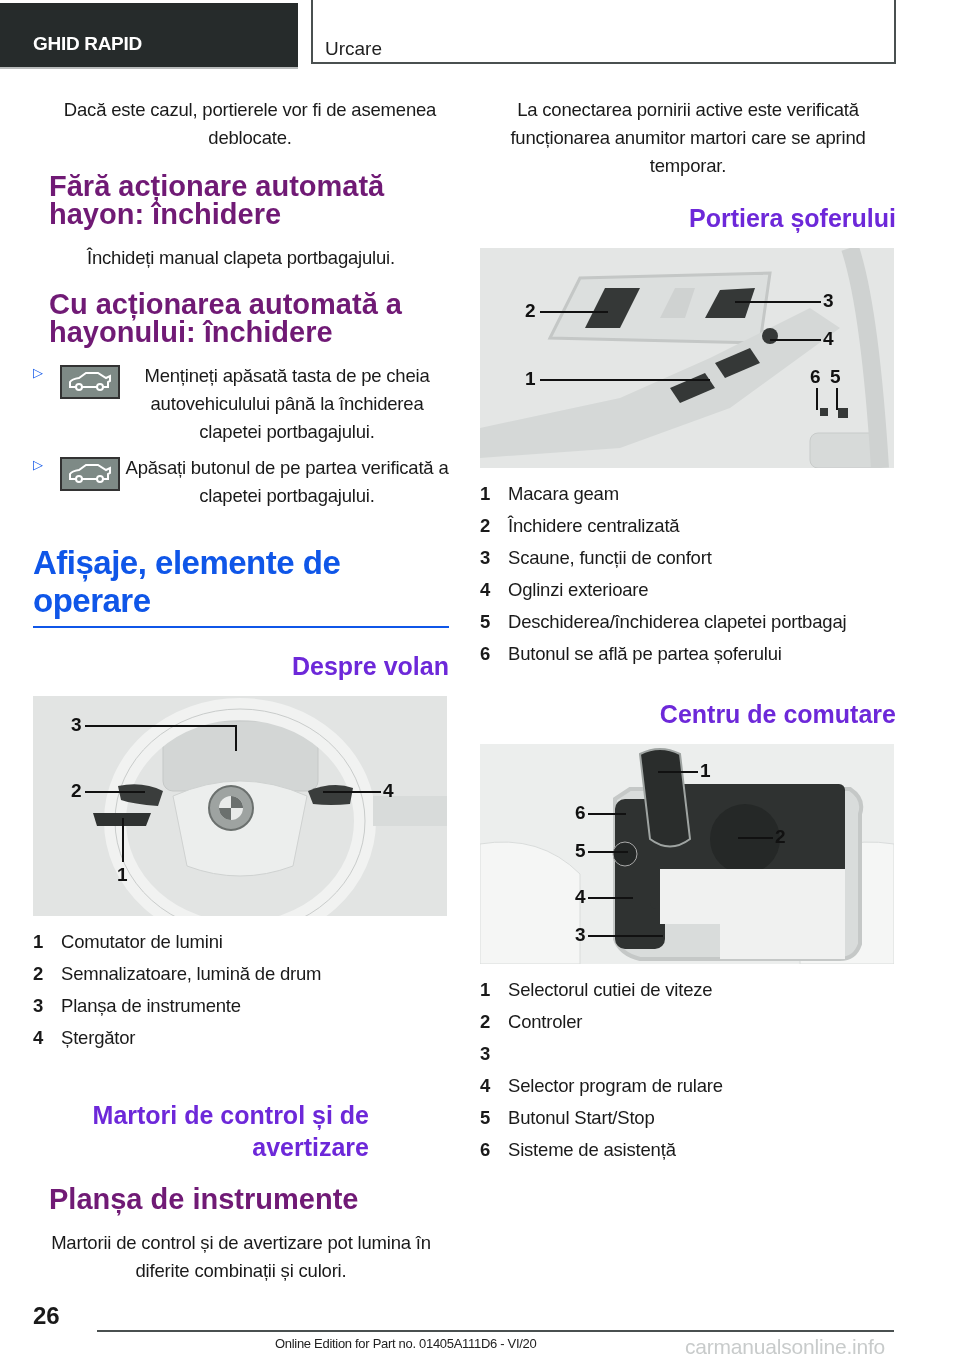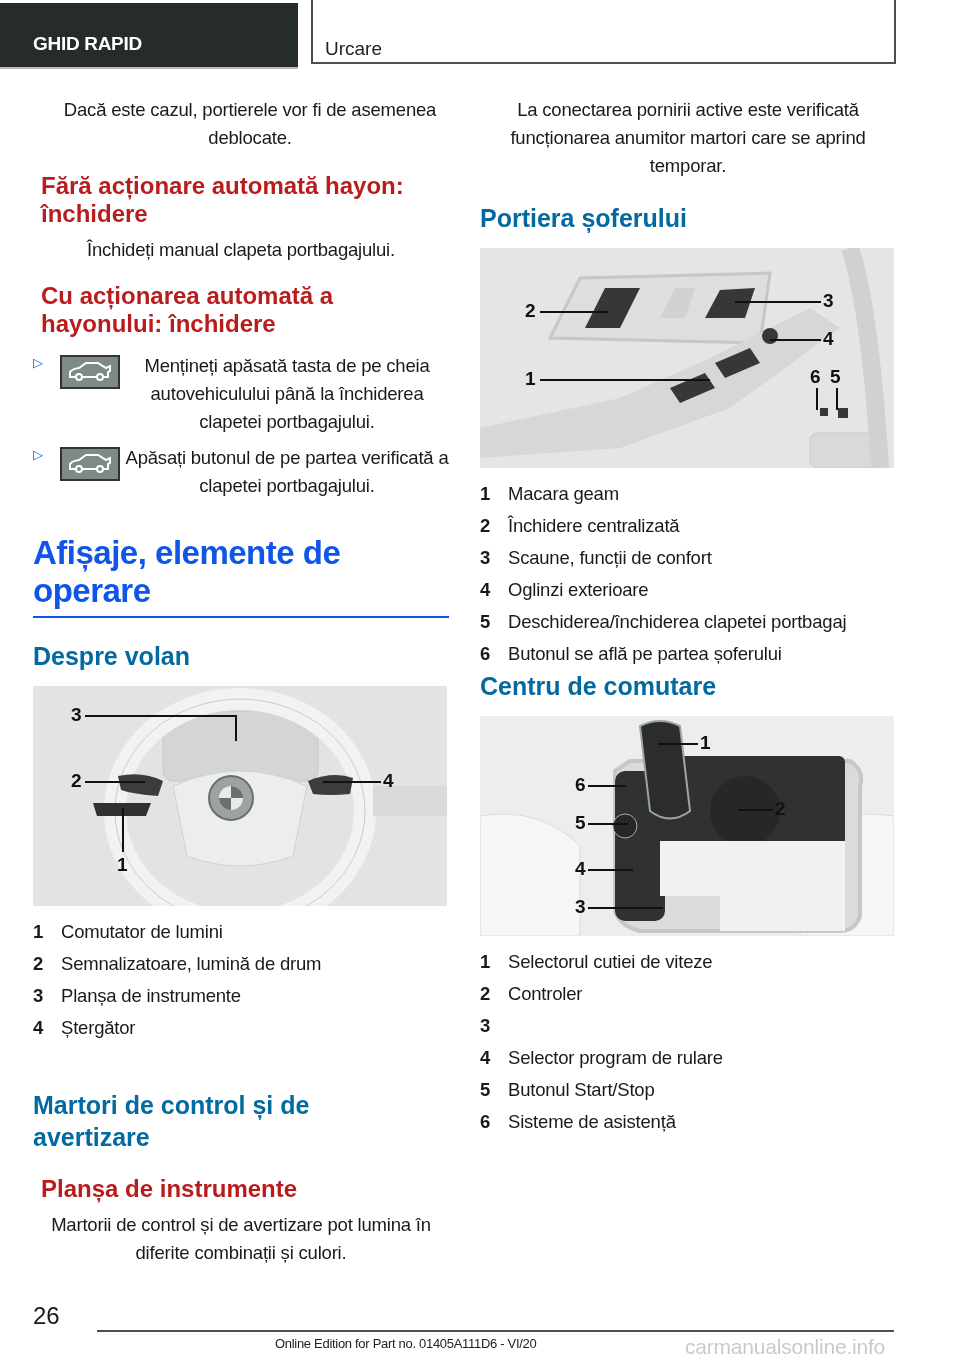--- a/index.html
+++ b/index.html
@@ -24,25 +24,25 @@
   .hdr-box span {
     position: absolute; left: 12px; top: 40px; font-size: 19px; color: #222;
   }
   
   .col { position: absolute; top: 96px; width: 416px; }
   .col-left { left: 33px; }
   .col-right { left: 480px; }
   p { margin: 0; font-size: 18.5px; line-height: 28px; letter-spacing: -0.2px; text-align: center; }
   .indent { padding-left: 28px; }
   .h-light {
-    color: #b91c1c; font-weight: bold; font-size: 24px; line-height: 28px;
-    margin: 8px;
+    color: #701a75; font-weight: bold; font-size: 29px; line-height: 28px;
+    margin: 16px;
   }
   .h-mid {
-    color: #0369a1; font-weight: bold; font-size: 25px; line-height: 32px; margin: 0;
+    color: #6d28d9; font-weight: bold; font-size: 25px; line-height: 32px; margin: 0; text-align: right;
   }
   .h-big {
     color: #0f56e8; font-weight: bold; font-size: 33px; line-height: 38px; margin: 0;
     letter-spacing: -0.5px;
   }
   .rule { height: 2px; background: #0f56e8; margin-top: 6px; }
   .bullet { position: relative; padding-left: 92px; min-height: 56px; }
   .bullet .tri {
     position: absolute; left: 0; top: 3px; color: #0f56e8; font-size: 13px;
   }
@@ -58,21 +58,21 @@
   .legend { margin: 0; padding: 0; list-style: none; }
   .legend li { display: flex; font-size: 18.5px; line-height: 32px; letter-spacing: -0.2px; }
   .legend .num { width: 28px; font-weight: bold; flex: none; }
   .callout {
     position: absolute; font-weight: bold; font-size: 19px; color: #111;
   }
   .cline { position: absolute; height: 2px; background: #111; }
   .vline { position: absolute; width: 2px; background: #111; }
   
   .page-num {
-    position: absolute; left: 33px; top: 1302px; font-size: 24px; font-weight: normal;
+    position: absolute; left: 33px; top: 1302px; font-size: 24px; font-weight: bold;
   }
   .foot-rule {
     position: absolute; left: 97px; top: 1330px; width: 797px; height: 2px; background: #4a5050;
   }
   .foot-text {
     position: absolute; left: 275px; top: 1336px; font-size: 13px; color: #222; letter-spacing: -0.3px;
   }
   .watermark {
     position: absolute; left: 685px; top: 1335px; font-size: 21px; color: #c8cbcb; letter-spacing: -0.2px;
   }
@@ -229,21 +229,21 @@
     <li>
         <span class="num">5</span>
         <span>Deschiderea/închiderea clapetei portbagaj</span>
       </li>
     <li>
         <span class="num">6</span>
         <span>Butonul se află pe partea șoferului</span>
       </li>
   </ul>
 
-  <h2 class="h-mid" style="">Centru de comutare</h2>
+  <h2 class="h-mid" style="margin-top:28px">Centru de comutare</h2>
 
   <div class="figure" style="margin-top:14px; width:414px; height:220px;">
     <svg width="414" height="220" viewBox="0 0 414 220" style="position:absolute;left:0;top:0">
       <rect width="414" height="220" fill="#eceeed"></rect>
       <path d="M0 100 Q60 90 100 130 L100 220 L0 220 Z" fill="#f5f6f5" stroke="#d9dcdb"></path>
       <path d="M414 100 Q350 90 320 130 L320 220 L414 220 Z" fill="#f5f6f5" stroke="#d9dcdb"></path>
       <path d="M135 55 L150 45 L370 45 Q385 55 380 70 L380 200 Q375 215 360 215 L160 215 Q140 210 135 195 Z" fill="#d9dcdb" stroke="#c5c8c7" stroke-width="4"></path>
       <rect x="135" y="55" width="50" height="150" rx="10" fill="#2f3231"></rect>
       <rect x="170" y="40" width="195" height="125" rx="6" fill="#2f3231"></rect>
       <path d="M160 10 Q180 0 200 10 L210 95 Q190 110 170 95 Z" fill="#2a2d2c" stroke="#9fa4a2" stroke-width="2"></path>

